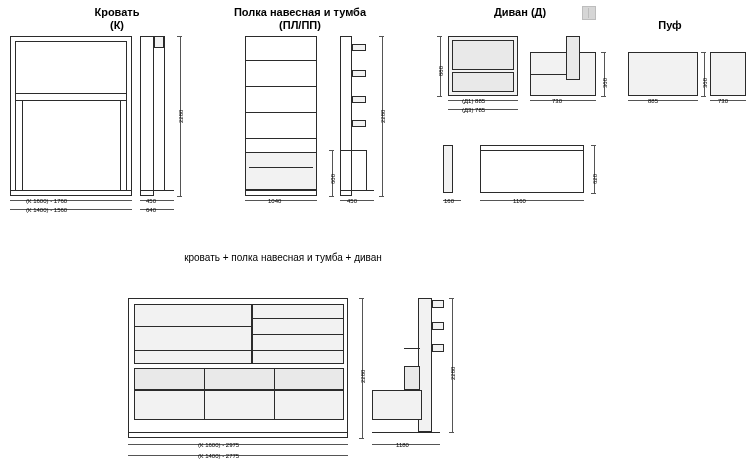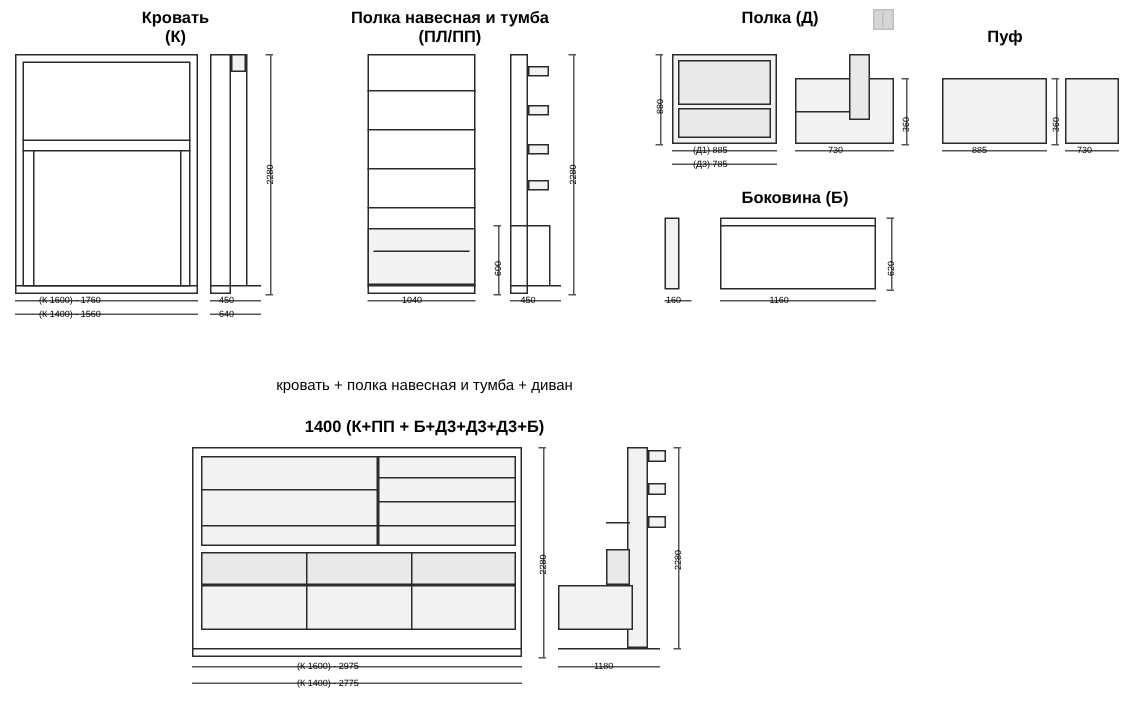--- a/index.html
+++ b/index.html
@@ -93,21 +93,21 @@
   <div class="dimv" style="left:380px;top:123px;">2280</div>
 
   <div class="dimlinev" style="left:332px;top:150px;height:46px;"></div>
   <div class="tickh" style="left:329px;top:150px;"></div>
   <div class="tickh" style="left:329px;top:196px;"></div>
   <div class="dimv" style="left:330px;top:184px;">600</div>
 
   <div class="dimline" style="left:340px;top:200px;width:34px;"></div>
   <div class="dim" style="left:347px;top:198px;">450</div>
 
-  <div class="ttl" style="left:430px;top:6px;width:180px;">Полка  (Д)</div>
+  <div class="ttl" style="left:430px;top:6px;width:180px;">Диван  (Д)</div>
 
   <div class="box fill" style="left:448px;top:36px;width:70px;height:60px;"></div>
   <div class="box fill2" style="left:452px;top:40px;width:62px;height:30px;"></div>
   <div class="box fill2" style="left:452px;top:72px;width:62px;height:20px;"></div>
 
   <div class="box fill" style="left:530px;top:52px;width:66px;height:44px;"></div>
   <div class="box fill2" style="left:566px;top:36px;width:14px;height:44px;"></div>
   <div class="ln h" style="left:530px;top:74px;width:36px;"></div>
 
   <div class="dimlinev" style="left:440px;top:36px;height:60px;"></div>
@@ -136,38 +136,36 @@
   <div class="dimline" style="left:628px;top:100px;width:70px;"></div>
   <div class="dim" style="left:648px;top:98px;">885</div>
   <div class="dimline" style="left:710px;top:100px;width:36px;"></div>
   <div class="dim" style="left:718px;top:98px;">730</div>
 
   <div class="dimlinev" style="left:704px;top:52px;height:44px;"></div>
   <div class="tickh" style="left:701px;top:52px;"></div>
   <div class="tickh" style="left:701px;top:96px;"></div>
   <div class="dimv" style="left:702px;top:88px;">360</div>
 
-  <div class="ttl" style="left:440px;top:126px;width:180px;">Боковина (Б)</div>
 
   <div class="box fill" style="left:443px;top:145px;width:10px;height:48px;"></div>
   <div class="box" style="left:480px;top:145px;width:104px;height:48px;"></div>
   <div class="ln h" style="left:480px;top:150px;width:104px;"></div>
 
   <div class="dimline" style="left:443px;top:200px;width:18px;"></div>
   <div class="dim" style="left:444px;top:198px;">160</div>
   <div class="dimline" style="left:480px;top:200px;width:104px;"></div>
   <div class="dim" style="left:513px;top:198px;">1160</div>
 
   <div class="dimlinev" style="left:594px;top:145px;height:48px;"></div>
   <div class="tickh" style="left:591px;top:145px;"></div>
   <div class="tickh" style="left:591px;top:193px;"></div>
   <div class="dimv" style="left:592px;top:184px;">620</div>
 
   <div class="sub" style="left:118px;top:252px;width:330px;">кровать + полка навесная и тумба + диван</div>
-  <div class="ttl" style="left:118px;top:279px;width:330px;">1400 (К+ПП + Б+Д3+Д3+Д3+Б)</div>
 
   <div class="box" style="left:128px;top:298px;width:220px;height:140px;"></div>
   <div class="box fill" style="left:134px;top:304px;width:118px;height:60px;"></div>
   <div class="ln h" style="left:134px;top:326px;width:118px;"></div>
   <div class="ln h" style="left:134px;top:350px;width:118px;"></div>
   <div class="box fill" style="left:252px;top:304px;width:92px;height:60px;"></div>
   <div class="ln h" style="left:252px;top:318px;width:92px;"></div>
   <div class="ln h" style="left:252px;top:334px;width:92px;"></div>
   <div class="ln h" style="left:252px;top:350px;width:92px;"></div>
 

